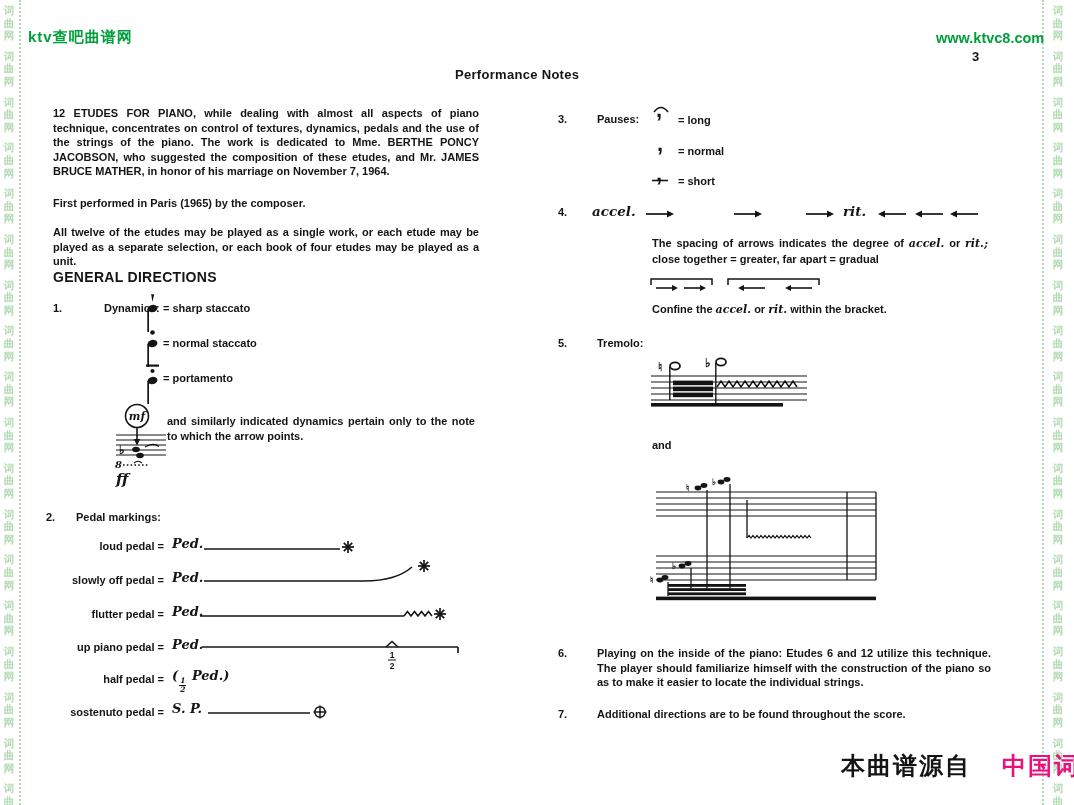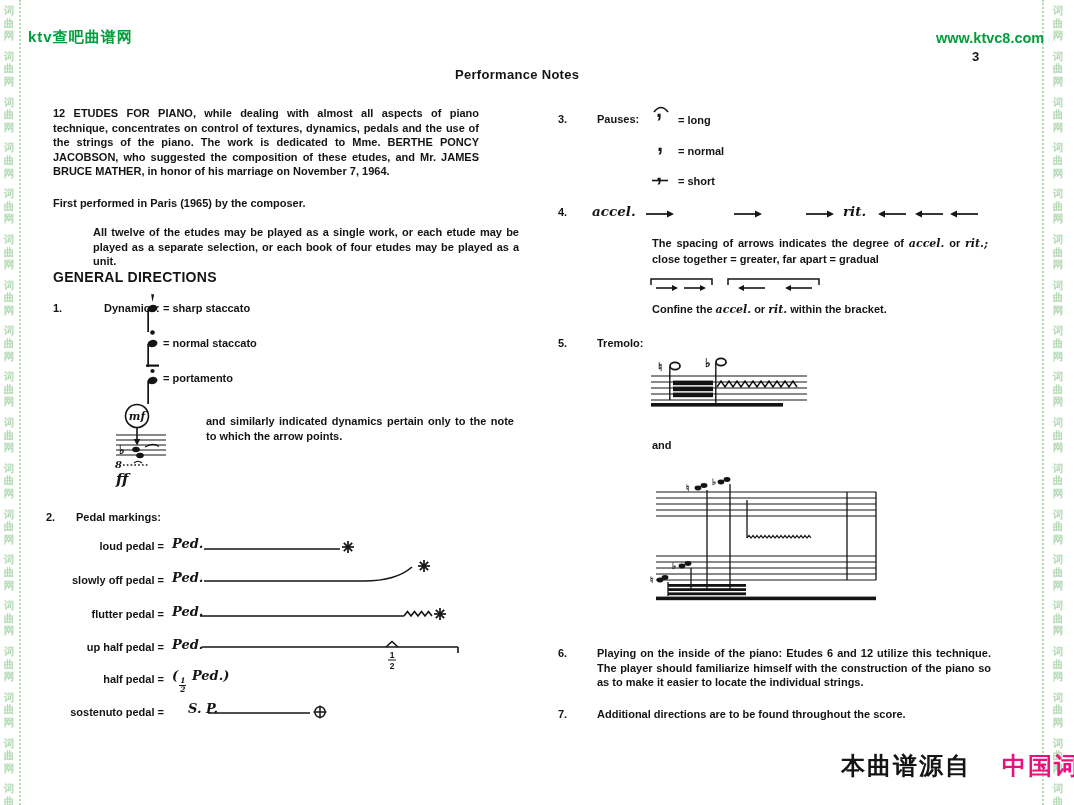--- a/index.html
+++ b/index.html
@@ -193,21 +193,21 @@
       <div class="schar">曲</div>
     </div>
 
   <div class="abs wm-topleft green">ktv查吧曲谱网</div>
   <div class="abs wm-topright green">www.ktvc8.com</div>
   <div class="abs pagenum">3</div>
   <div class="abs title">Performance Notes</div>
 
   <div class="abs txt just" style="left:53px;top:106px;width:426px;">12 ETUDES FOR PIANO, while dealing with almost all aspects of piano technique, concentrates on control of textures, dynamics, pedals and the use of the strings of the piano. The work is dedicated to Mme. BERTHE PONCY JACOBSON, who suggested the composition of these etudes, and Mr. JAMES BRUCE MATHER, in honor of his marriage on November 7, 1964.</div>
   <div class="abs txt" style="left:53px;top:196px;">First performed in Paris (1965) by the composer.</div>
-  <div class="abs txt just" style="left:53px;top:225px;width:426px;margin-left:40px;">All twelve of the etudes may be played as a single work, or each etude may be played as a separate selection, or each book of four etudes may be played as a unit.</div>
+  <div class="abs txt just" style="left:53px;top:225px;width:426px;">All twelve of the etudes may be played as a single work, or each etude may be played as a separate selection, or each book of four etudes may be played as a unit.</div>
   <div class="abs txt" style="left:53px;top:270px;font-size:14px;letter-spacing:.3px;">GENERAL DIRECTIONS</div>
 
   <div class="abs txt" style="left:53px;top:301px;">1.</div>
   <div class="abs txt" style="left:88px;top:301px;padding-left:16px;">Dynamics:</div>
 
   <svg class="abs" style="left:143px;top:293px;" width="16" height="40" viewBox="0 0 16 40">
     <polygon points="8.2,1 11.2,1.6 9.4,9" fill="#141414"></polygon>
     <ellipse cx="9.5" cy="15.5" rx="5" ry="3.7" transform="rotate(-12 9.5 15.5)" fill="#141414"></ellipse>
     <rect x="4.3" y="16" width="1.7" height="23" fill="#141414"></rect>
   </svg>
@@ -240,21 +240,21 @@
     <line x1="4" y1="52" x2="54" y2="52" stroke="#141414" stroke-width="1.2"></line>
     <text x="7" y="51" font-size="12" fill="#141414">♭</text>
     <ellipse cx="24" cy="46.5" rx="3.8" ry="2.8" fill="#141414"></ellipse>
     <ellipse cx="28" cy="52.5" rx="3.8" ry="2.8" fill="#141414"></ellipse>
     <path d="M33,44 Q41,39 47,43.5" fill="none" stroke="#141414" stroke-width="1.2"></path>
     <text class="st" x="3" y="65" font-size="10" fill="#141414">8</text>
     <line x1="11" y1="62" x2="36" y2="62" stroke="#141414" stroke-width="1.4" stroke-dasharray="1.6 2.2"></line>
     <path d="M22,60 q4,-3.5 8,0" fill="none" stroke="#141414" stroke-width="1.1"></path>
     <text class="st" x="4" y="81" font-size="15" fill="#141414">ff</text>
   </svg>
-  <div class="abs txt just" style="left:167px;top:414px;width:308px;margin-left:39px;">and similarly indicated dynamics pertain only to the note to which the arrow points.</div>
+  <div class="abs txt just" style="left:167px;top:414px;width:308px;">and similarly indicated dynamics pertain only to the note to which the arrow points.</div>
 
   <div class="abs txt" style="left:46px;top:510px;">2.</div>
   <div class="abs txt" style="left:76px;top:510px;">Pedal markings:</div>
 
   <div class="abs txt ped-name" style="top:539px;">loud pedal =</div>
   <div class="abs ped-sym" style="left:172px;top:536px;">Ped.</div>
   <svg class="abs" style="left:204px;top:538px;" width="154" height="16" viewBox="0 0 154 16">
     <line x1="0" y1="11" x2="136" y2="11" stroke="#141414" stroke-width="1.6"></line>
     <g stroke="#141414" stroke-width="1.7">
       <line x1="144" y1="3" x2="144" y2="15"></line>
@@ -282,41 +282,41 @@
     <line x1="0" y1="10" x2="204" y2="10" stroke="#141414" stroke-width="1.6"></line>
     <path d="M204,10 l3.5,-4.5 l3.5,4.5 l3.5,-4.5 l3.5,4.5 l3.5,-4.5 l3.5,4.5 l3.5,-4.5 l3.5,4.5" fill="none" stroke="#141414" stroke-width="1.6"></path>
     <g stroke="#141414" stroke-width="1.7">
       <line x1="240" y1="2" x2="240" y2="14"></line>
         <line x1="234" y1="8" x2="246" y2="8"></line>
       <line x1="235.8" y1="3.8" x2="244.2" y2="12.2"></line>
         <line x1="244.2" y1="3.8" x2="235.8" y2="12.2"></line>
     </g>
   </svg>
 
-  <div class="abs txt ped-name" style="top:640px;">up half pedal =</div>
+  <div class="abs txt ped-name" style="top:640px;">up piano pedal =</div>
   <div class="abs ped-sym" style="left:172px;top:637px;">Ped.</div>
   <svg class="abs" style="left:202px;top:640px;" width="268" height="30" viewBox="0 0 268 30">
     <line x1="0" y1="7" x2="256" y2="7" stroke="#141414" stroke-width="1.6"></line>
     <polyline points="184,7 190,1.5 196,7" fill="none" stroke="#141414" stroke-width="1.6"></polyline>
     <line x1="256" y1="7" x2="256" y2="13" stroke="#141414" stroke-width="1.6"></line>
     <text x="190" y="18" font-size="8.5" text-anchor="middle" fill="#141414">1</text>
     <line x1="186" y1="20" x2="194" y2="20" stroke="#141414" stroke-width="1"></line>
     <text x="190" y="28.5" font-size="8.5" text-anchor="middle" fill="#141414">2</text>
   </svg>
 
   <div class="abs txt ped-name" style="top:672px;">half pedal =</div>
   <div class="abs ped-sym" style="left:172px;top:668px;">
     <span>(</span><span class="vfrac">
         <span class="fn">1</span>
         <span>2</span>
       </span> <span>Ped.</span><span>)</span>
   </div>
 
   <div class="abs txt ped-name" style="top:705px;">sostenuto pedal =</div>
-  <div class="abs ped-sym" style="left:172px;top:701px;margin-left:16px;">S. P.</div>
+  <div class="abs ped-sym" style="left:172px;top:701px;">S. P.</div>
   <svg class="abs" style="left:208px;top:703px;" width="122" height="18" viewBox="0 0 122 18">
     <line x1="0" y1="10" x2="102" y2="10" stroke="#141414" stroke-width="1.6"></line>
     <circle cx="112" cy="9" r="5.2" fill="none" stroke="#141414" stroke-width="1.5"></circle>
     <line x1="112" y1="2.5" x2="112" y2="15.5" stroke="#141414" stroke-width="1.5"></line>
     <line x1="105.5" y1="9" x2="118.5" y2="9" stroke="#141414" stroke-width="1.5"></line>
   </svg>
 
   <div class="abs txt" style="left:558px;top:112px;">3.</div>
   <div class="abs txt" style="left:597px;top:112px;">Pauses:</div>
 

